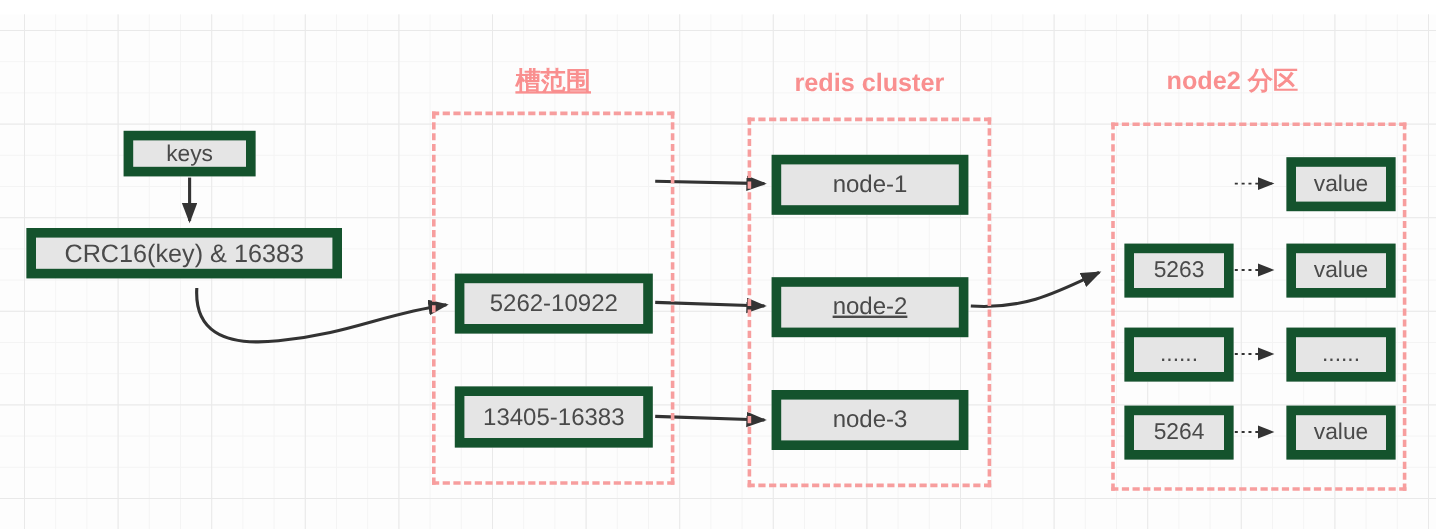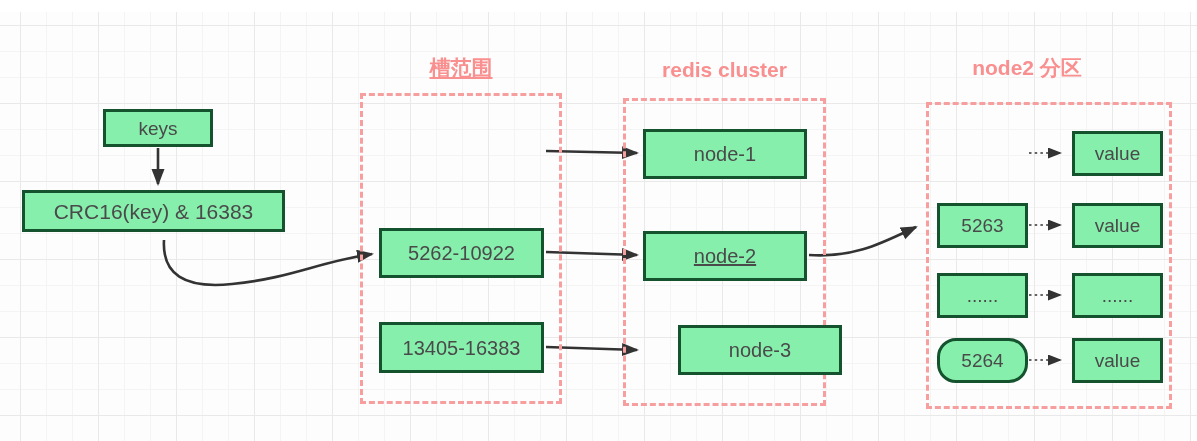--- a/index.html
+++ b/index.html
@@ -16,21 +16,21 @@
       linear-gradient(to right,#e9e9e9 1px,transparent 1px),
       linear-gradient(to bottom,#e9e9e9 1px,transparent 1px),
       linear-gradient(to right,#f4f4f4 1px,transparent 1px),
       linear-gradient(to bottom,#f4f4f4 1px,transparent 1px);
     background-size:78px 78px,78px 78px,26px 26px,26px 26px;
     background-position:20px 13px,20px 13px,20px 13px,20px 13px;
   }
   .arrows{position:absolute;left:0;top:0;width:1197px;height:441px;pointer-events:none;}
   .box{
     position:absolute;box-sizing:border-box;
-    border:3px solid #14532d;background:#86efac;
+    border:8px solid #14532d;background:#e5e5e5;
     display:flex;align-items:center;justify-content:center;
     color:#4a4a4a;font-size:20px;line-height:1;
   }
   .group{
     position:absolute;box-sizing:border-box;
     border:3px dashed #f79e9e;background:transparent;
   }
   .gtitle{
     position:absolute;text-align:center;
     color:#f98f8f;font-weight:bold;font-size:21px;line-height:1;
@@ -83,21 +83,21 @@
   </div>
 
   <div class="gtitle" style="left:623px;top:59px;width:203px;">redis cluster</div>
   <div class="group" style="left:623px;top:98px;width:203px;height:308px;"></div>
   <div class="box" style="left:643px;top:129px;width:164px;height:50px;">
     <span>node-1</span>
   </div>
   <div class="box" style="left:643px;top:231px;width:164px;height:50px;text-decoration:underline;">
     <span>node-2</span>
   </div>
-  <div class="box" style="left:678px;top:325px;width:164px;height:50px;">
+  <div class="box" style="left:643px;top:325px;width:164px;height:50px;">
     <span>node-3</span>
   </div>
 
   <div class="gtitle" style="left:926px;top:57px;width:202px;">node2 分区</div>
   <div class="group" style="left:926px;top:102px;width:246px;height:307px;"></div>
 
   <div class="box kv" style="left:1072px;top:131px;width:91px;height:45px;">
     <span>value</span>
   </div>
 
@@ -108,19 +108,19 @@
     <span>value</span>
   </div>
 
   <div class="box kv" style="left:937px;top:273px;width:91px;height:45px;">
     <span>......</span>
   </div>
   <div class="box kv" style="left:1072px;top:273px;width:91px;height:45px;">
     <span>......</span>
   </div>
 
-  <div class="box kv" style="left:937px;top:338px;width:91px;height:45px;border-radius:19px;">
+  <div class="box kv" style="left:937px;top:338px;width:91px;height:45px;">
     <span>5264</span>
   </div>
   <div class="box kv" style="left:1072px;top:338px;width:91px;height:45px;">
     <span>value</span>
   </div>
 </div>
 
 </body></html>

